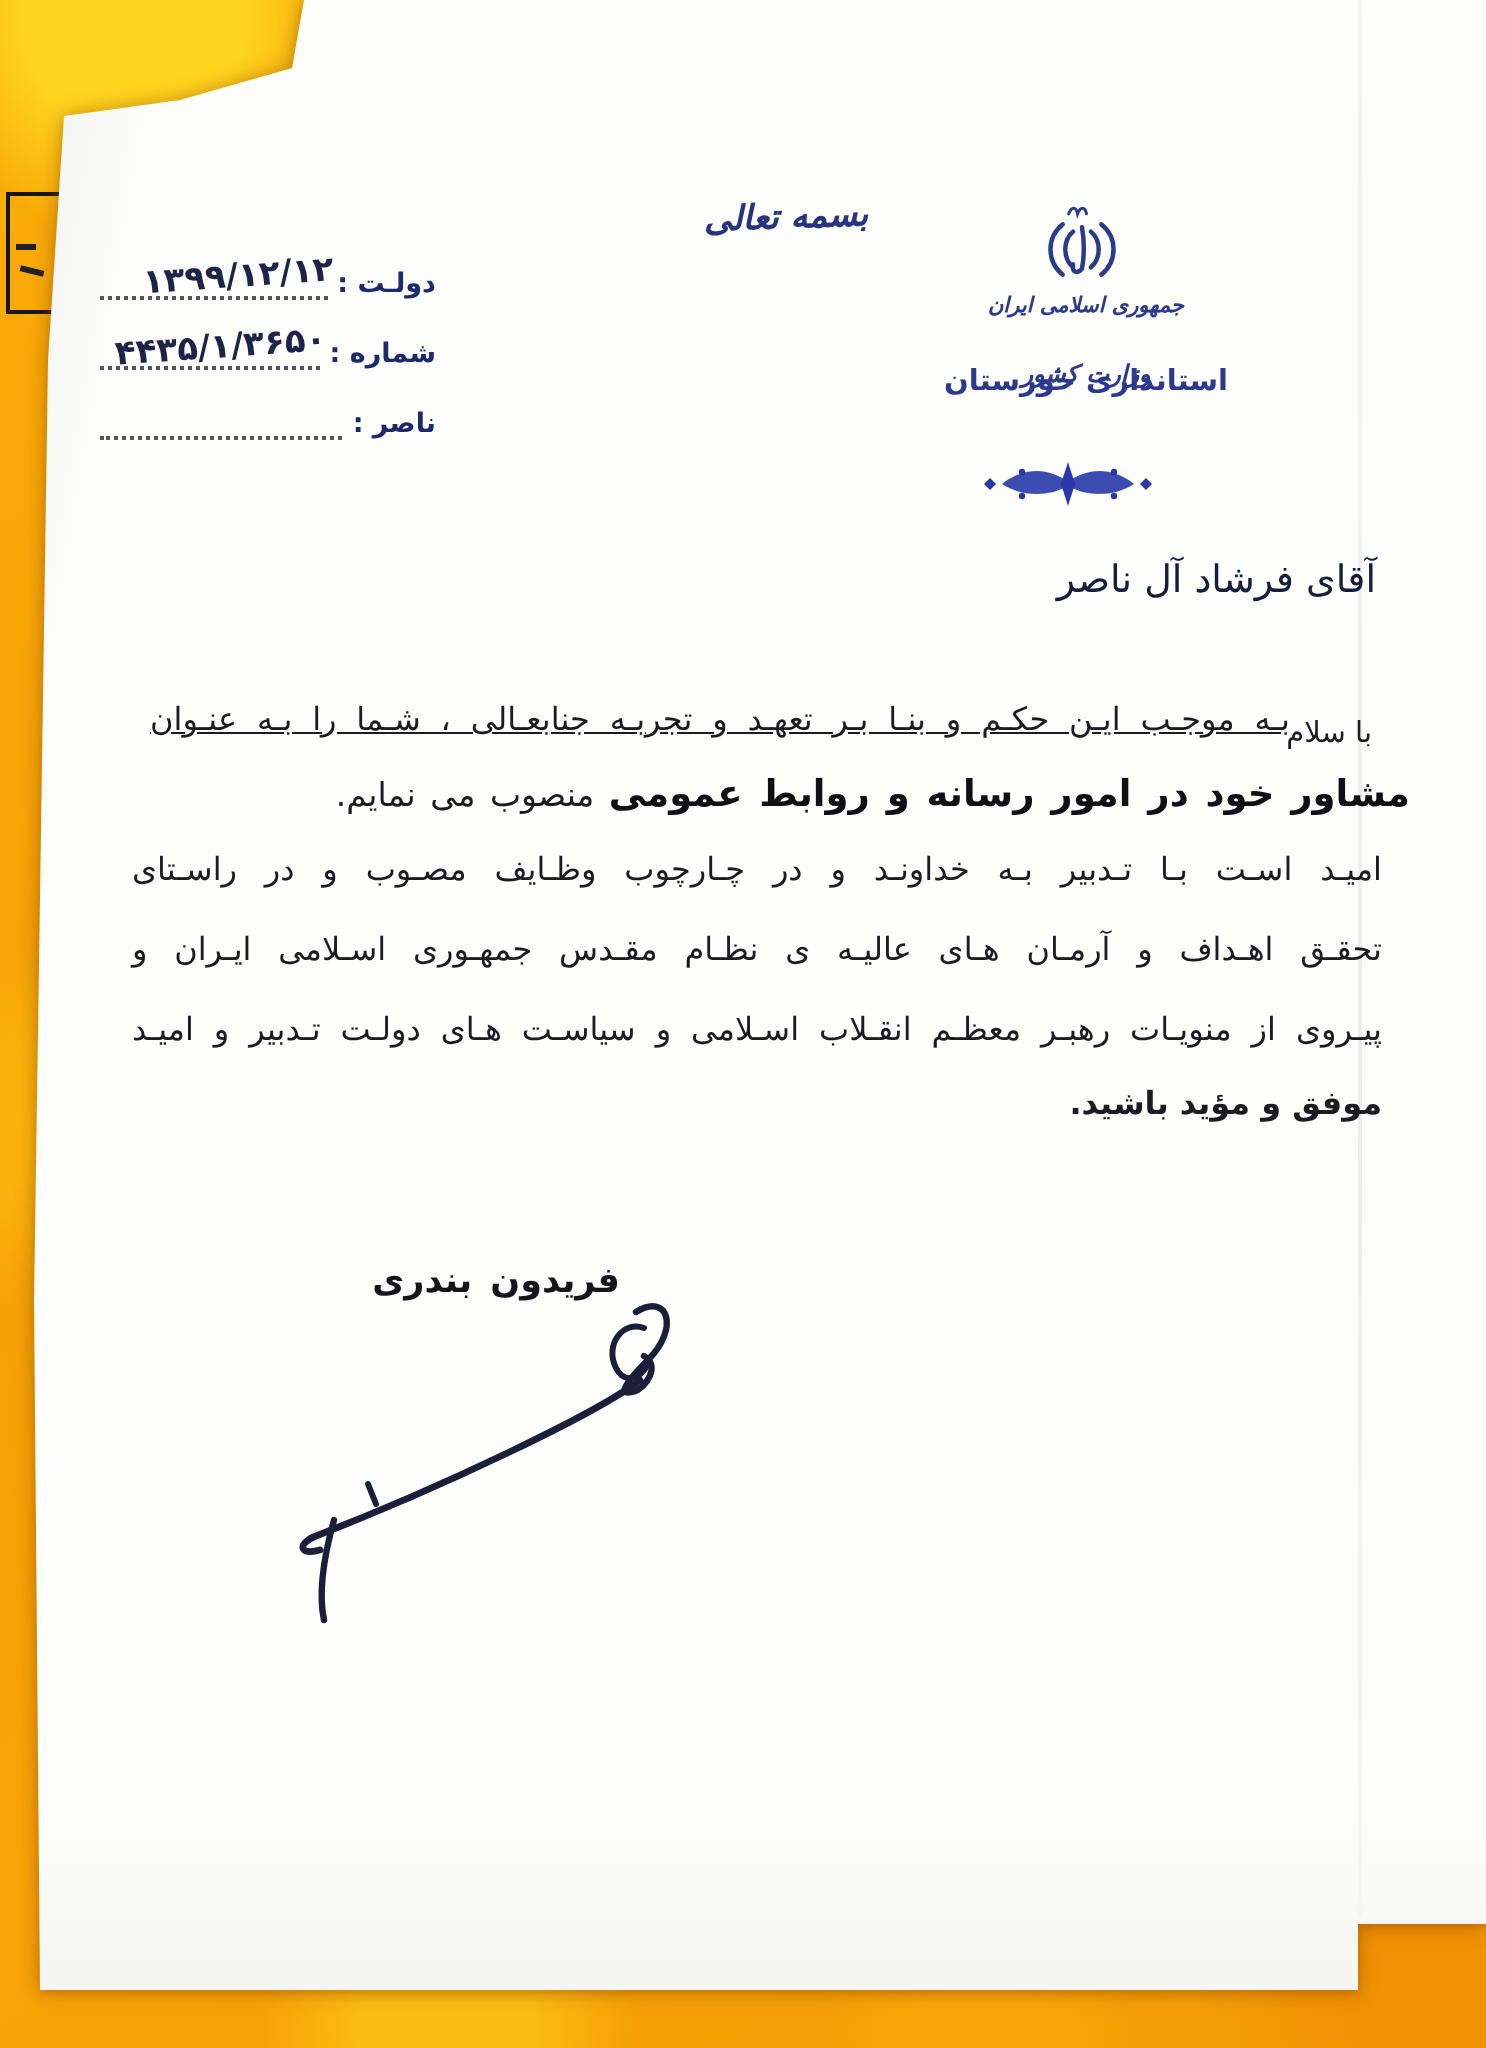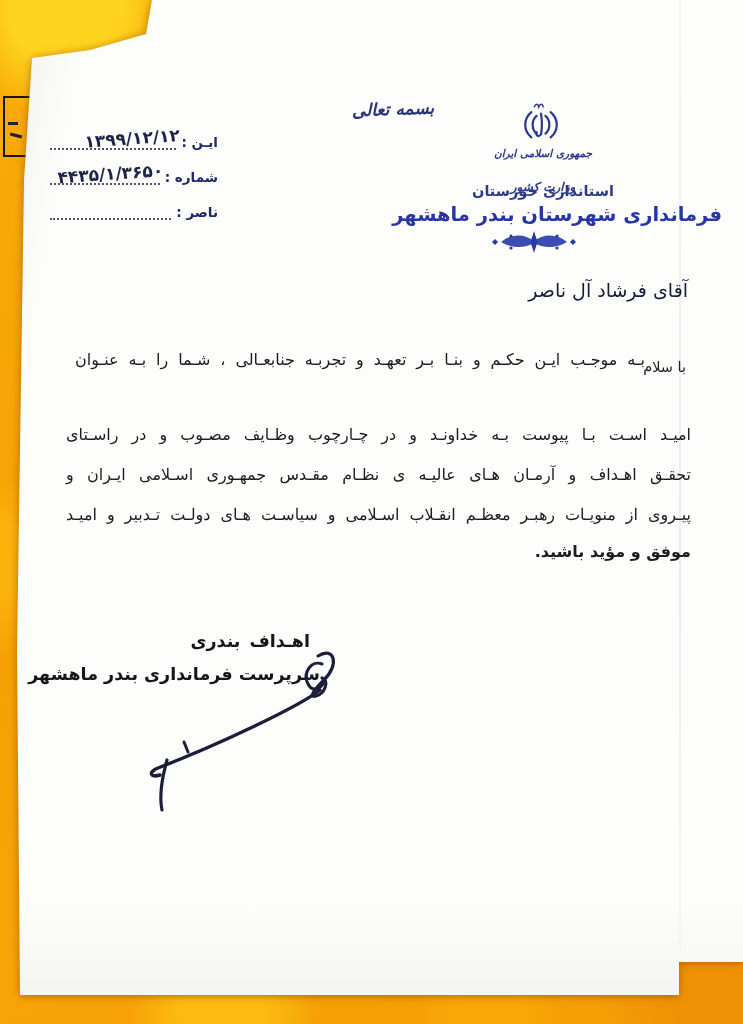--- a/index.html
+++ b/index.html
@@ -49,21 +49,21 @@
   .row-date{top:133px;}
   .row-number{top:168px;}
   .row-attach{top:203px;}
   
   .rtl{direction:rtl;}
   .addressee{position:absolute;right:55px;top:279px;font-size:19px;font-weight:normal;
     color:#141e3a;white-space:nowrap;}
   .salutation{position:absolute;right:57px;top:311px;font-size:14.5px;color:#1c1c22;margin-top:48px;}
   .jline{position:absolute;font-size:16px;color:#1c1c20;text-align:justify;
     text-align-last:justify;white-space:nowrap;}
-  .p1l1{top:350px;right:98px;left:75px;}
+  .p1l1{top:350px;right:98px;left:75px;text-decoration:underline;}
   .p1l2{position:absolute;top:387px;right:38px;font-size:16.5px;color:#1c1c20;
     white-space:nowrap;word-spacing:2px;}
   .p1l2 b{font-size:18.5px;color:#101014;}
   .p2l1{top:425px;right:52px;left:66px;}
   .p2l2{top:465px;right:52px;left:66px;}
   .p2l3{top:505px;right:52px;left:66px;font-family:Liberation Serif, serif;}
   .p2l4{position:absolute;top:542px;right:52px;font-size:16px;color:#1c1c20;
     white-space:nowrap;font-weight:bold;}
   
   .sig-name{position:absolute;right:433px;top:631px;font-size:17.5px;font-weight:bold;
@@ -96,37 +96,36 @@
         <path d="M -6,-12 C -13,-6 -13,6 -6,12"></path>
         <path d="M 6,-12 C 13,-6 13,6 6,12"></path>
         <path d="M -13,-17 C -24,-8 -24,8 -13,17"></path>
         <path d="M 13,-17 C 24,-8 24,8 13,17"></path>
       </g>
     </svg>
 
     <div class="lh lh-country">جمهوری اسلامی ایران</div>
     <div class="lh lh-ministry">وزارت کشور</div>
     <div class="lh lh-province">استانداری خوزستان</div>
-    <div class="lh lh-county">فرمانداری شهرستان بندر ماهشهر</div>
 
     <svg class="ornament" viewBox="0 0 90 24">
       <g fill="#2838a8">
         <path d="M12,12 C23,3 36,4 45,11 C54,4 67,3 78,12 C67,19 54,18 45,13 C36,18 23,19 12,12 Z" opacity="0.9"></path>
         <path d="M45,1 L48.5,12 L45,23 L41.5,12 Z"></path>
         <path d="M6,9 l3,3 l-3,3 l-3,-3 Z"></path>
         <path d="M84,9 l3,3 l-3,3 l-3,-3 Z"></path>
         <circle cx="22" cy="6" r="1.6"></circle>
             <circle cx="68" cy="6" r="1.6"></circle>
         <circle cx="22" cy="18" r="1.6"></circle>
             <circle cx="68" cy="18" r="1.6"></circle>
       </g>
     </svg>
 
     <div class="meta-row row-date">
-      <span class="meta-label">ایـن :</span>
+      <span class="meta-label">دولـت :</span>
       <span class="dotline">
         <span class="meta-value">۱۳۹۹/۱۲/۱۲</span>
       </span>
     </div>
     <div class="meta-row row-number">
       <span class="meta-label">شماره :</span>
       <span class="dotline">
         <span class="meta-value">۴۴۳۵/۱/۳۶۵۰</span>
       </span>
     </div>
@@ -134,28 +133,31 @@
       <span class="meta-label">ناصر :</span>
       <span class="dotline">
         <span class="meta-value"></span>
       </span>
     </div>
 
     <div class="addressee rtl">آقای فرشاد آل ناصر</div>
     <div class="salutation rtl">با سلام</div>
 
     <div class="jline rtl p1l1">بـه موجـب ایـن حکـم و بنـا بـر تعهـد و تجربـه جنابعـالی ، شـما را بـه عنـوان</div>
+    <div class="p1l2 rtl">
+      <b>مشاور خود در امور رسانه و روابط عمومی</b>
+      <span>منصوب می نمایم.</span>
+    </div>
 
-    <div class="jline rtl p2l1">امیـد اسـت بـا پیوست بـه خداونـد و در چـارچوب وظـایف مصـوب و در راسـتای</div>
+    <div class="jline rtl p2l1">امیـد اسـت بـا تـدبیر بـه خداونـد و در چـارچوب وظـایف مصـوب و در راسـتای</div>
     <div class="jline rtl p2l2">تحقـق اهـداف و آرمـان هـای عالیـه ی نظـام مقـدس جمهـوری اسـلامی ایـران و</div>
     <div class="jline rtl p2l3">پیـروی از منویـات رهبـر معظـم انقـلاب اسـلامی و سیاسـت هـای دولـت تـدبیر و امیـد</div>
     <div class="p2l4 rtl" style="font-weight:bold;">موفق و مؤید باشید.</div>
 
-    <div class="sig-name rtl">اهـداف بندری</div>
-    <div class="sig-title rtl">سرپرست فرمانداری بندر ماهشهر</div>
+    <div class="sig-name rtl">فریدون بندری</div>
 
     <svg class="sig-scrawl" viewBox="0 0 250 175">
       <g stroke="#1b1f3a" fill="none" stroke-linecap="round" stroke-linejoin="round">
         <path stroke-width="3.2" d="M208,18 C224,8 230,26 214,42 C204,52 198,60 206,58 C214,56 220,44 212,40"></path>
         <path stroke-width="3" d="M212,26 C202,22 192,34 198,46 C202,54 210,52 214,44"></path>
         <path stroke-width="3.4" d="M210,52 C190,68 110,106 48,130 C38,134 40,140 50,137"></path>
         <path stroke-width="3.2" d="M57,122 C52,140 49,158 52,172"></path>
         <path stroke-width="3" d="M74,104 L78,114"></path>
       </g>
     </svg>

